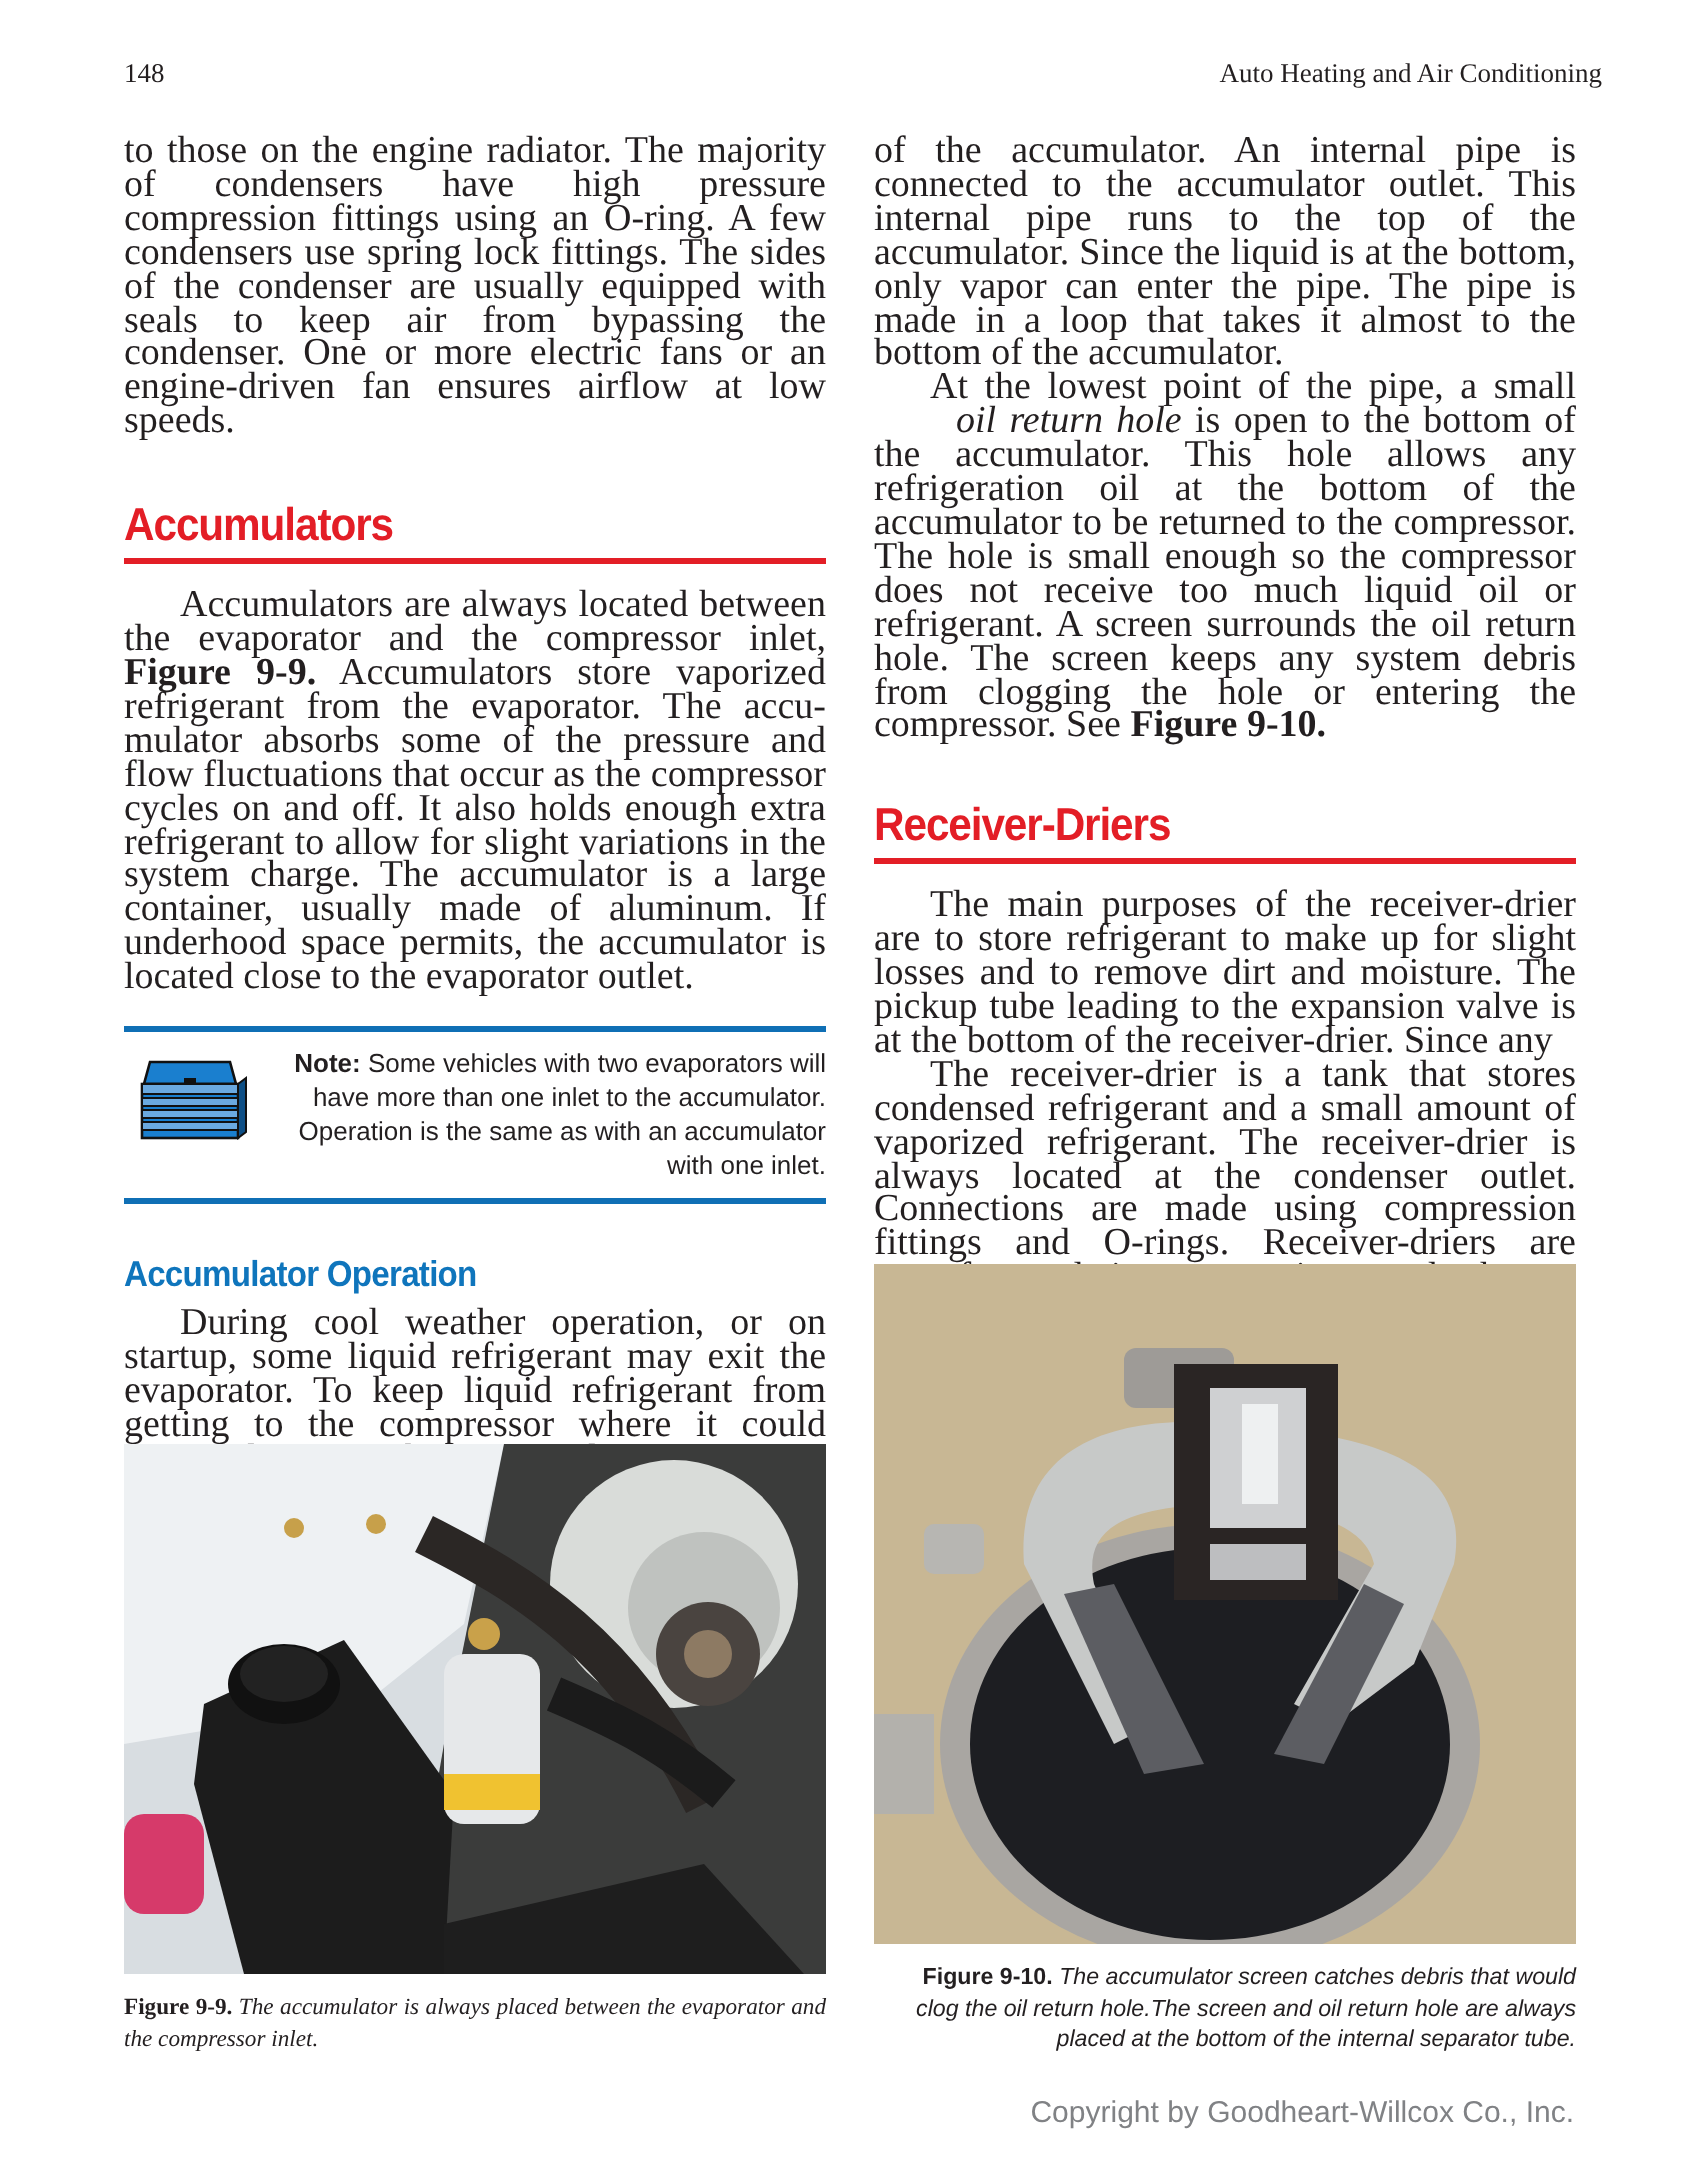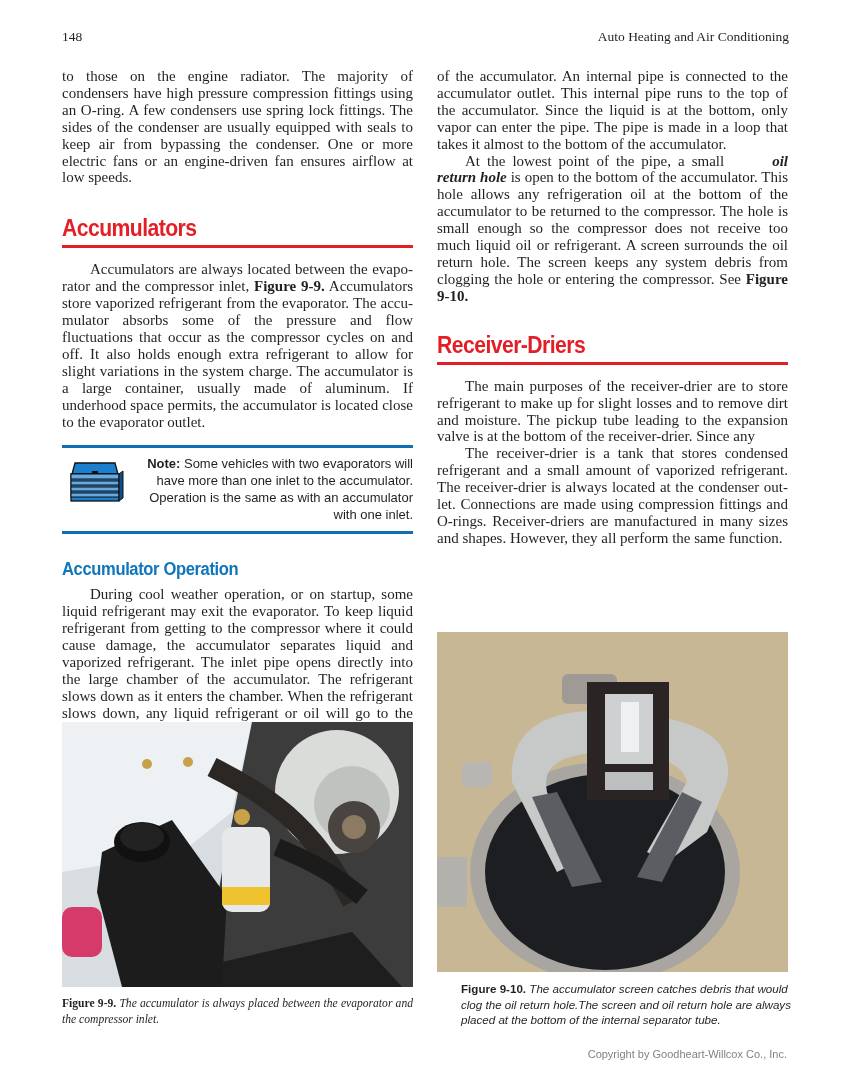--- a/index.html
+++ b/index.html
@@ -1,29 +1,29 @@
 <!DOCTYPE html>
 <html><head>
 <meta charset="utf-8">
 <style>
   * { box-sizing: border-box; margin: 0; padding: 0; }
   html, body { width: 849px; height: 1087px; background: #ffffff; overflow: hidden; }
   body { position: relative; font-family: "Liberation Serif", "DejaVu Serif", serif; color: #231f20; }
 
-  .running-head { position: absolute; top: 29px; left: 62px; right: 60px; height: 18px;
+  .running-head { position: absolute; top: 29px; left: 62px; right: 48px; height: 18px;
     font-size: 13.5px; display: flex; justify-content: space-between; }
 
   .col { position: absolute; top: 68px; width: 351px; }
   .col-left { left: 62px; }
   .col-right { left: 437px; }
 
-  p.body { font-size: 15px; line-height: 16.9px; text-align: justify; hyphens: manual; }
+  p.body { font-size: 19px; line-height: 16.9px; text-align: justify; hyphens: manual; }
   p.indent { text-indent: 28px; }
   b.ref { font-weight: bold; }
-  b.term { font-weight: bold; font-style: italic; margin-left: 41px; }
+  b.term { font-weight: normal; font-style: italic; margin-left: 41px; }
 
   .h1 { font-family: "Liberation Sans", "DejaVu Sans", sans-serif; font-weight: bold;
     color: #e31e26; font-size: 23px; letter-spacing: -0.6px; transform: scaleX(0.92);
     transform-origin: left; white-space: nowrap; line-height: 26px; }
   .h1-rule { height: 3px; background: #e31e26; margin-top: 4px; }
 
   .h2 { font-family: "Liberation Sans", "DejaVu Sans", sans-serif; font-weight: bold;
     color: #0f75bc; font-size: 18px; letter-spacing: -0.4px; transform: scaleX(0.92);
     transform-origin: left; white-space: nowrap; line-height: 22px; }
 
@@ -38,24 +38,24 @@
   .photo-1 { left: 62px; top: 722px; width: 351px; height: 265px;
     background: linear-gradient(135deg, #e8ecef 0%, #dfe4e8 35%, #5a5c5c 60%, #2a2b2b 100%); }
   .photo-2 { left: 437px; top: 632px; width: 351px; height: 340px;
     background: radial-gradient(circle at 50% 50%, #cbb99a 0%, #c9b591 60%, #b9a483 100%); }
 
   .caption { position: absolute; font-family: "Liberation Sans", "DejaVu Sans", sans-serif;
     font-size: 11.6px; line-height: 15.6px; color: #231f20; text-align: justify; }
   .caption b { font-weight: bold; font-style: normal; }
   .caption i { font-style: italic; }
   .caption-1 { left: 62px; top: 996px; width: 351px; font-family: Liberation Serif, serif; }
-  .caption-2 { left: 461px; top: 981px; width: 351px; text-align: left; }
+  .caption-2 { left: 437px; top: 981px; width: 351px; text-align: right; }
 
   .copyright { position: absolute; right: 62px; top: 1048px; font-family: "Liberation Sans",
-    "DejaVu Sans", sans-serif; font-size: 11px; color: #808285; }
+    "DejaVu Sans", sans-serif; font-size: 15px; color: #808285; }
 </style>
 </head>
 <body>
 
 <div class="running-head">
   <span>148</span>
   <span>Auto Heating and Air Conditioning</span>
 </div>
 
 <div class="col col-left">

